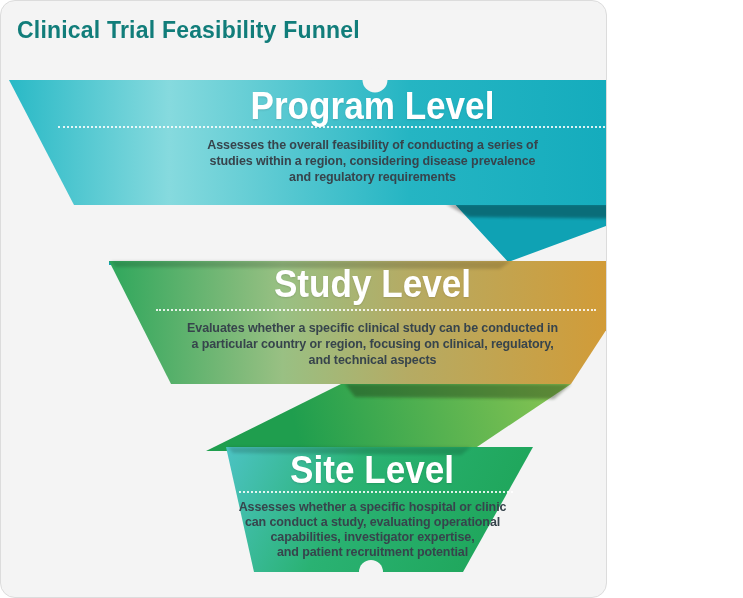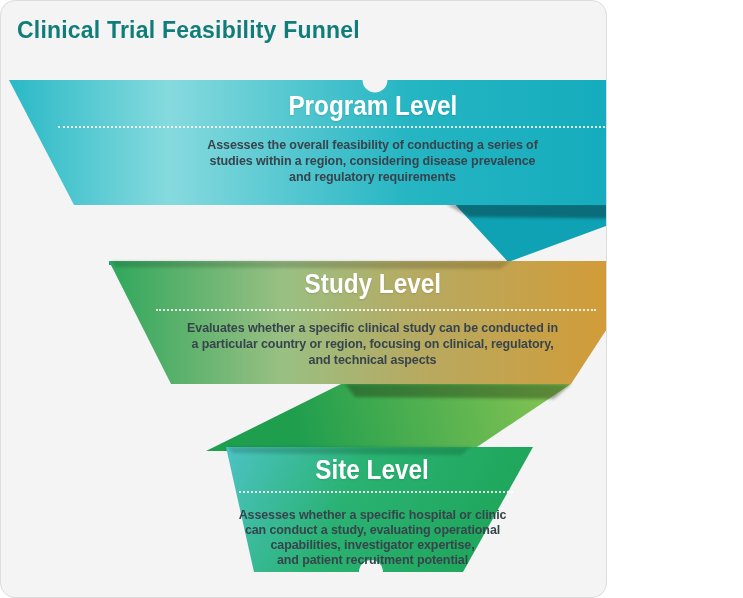--- a/index.html
+++ b/index.html
@@ -8,21 +8,21 @@
     background:#f4f4f4;border:1px solid #dcdcdc;border-radius:15px;overflow:hidden;
   }
   .funnel-svg{position:absolute;left:0;top:0;width:743px;height:598px;}
   .abs{position:absolute;}
   .page-title{
     left:16px;top:16px;width:700px;
     font-size:23px;font-weight:bold;letter-spacing:.2px;
   }
   .lvl-heading{
     left:0;width:743px;text-align:center;color:#ffffff;
-    font-size:27px;font-weight:bold;line-height:38px;white-space:nowrap;
+    font-size:39px;font-weight:bold;line-height:38px;white-space:nowrap;
   }
   .lvl-heading span{display:inline-block;transform:scaleX(.9);transform-origin:center;
     text-shadow:0 1px 2px rgba(0,0,0,.12);}
   .dotted{height:0;border-top:2px dotted rgba(255,255,255,.85);}
   .lvl-desc{
     left:0;width:743px;text-align:center;white-space:pre-line;
     font-size:12.5px;font-weight:bold;line-height:16px;letter-spacing:-.1px;
   }
   #l1-heading{top:86px;}
   #l1-dotted{left:57px;top:125px;width:631px;}
@@ -99,18 +99,18 @@
   </div>
   <div class="abs dotted" id="l2-dotted"></div>
   <div class="abs lvl-heading" id="l3-heading" style="color: rgb(255, 255, 255);">
     <span>Site Level</span>
   </div>
 
   <div class="abs lvl-desc" id="l2-desc" style="color: rgb(55, 68, 76);">Evaluates whether a specific clinical study can be conducted in
 a particular country or region, focusing on clinical, regulatory,
 and technical aspects</div>
   <div class="abs dotted" id="l3-dotted"></div>
-  <div class="abs lvl-desc" id="l3-desc" style="color: rgb(55, 68, 76); margin-top: 8px;">Assesses whether a specific hospital or clinic
+  <div class="abs lvl-desc" id="l3-desc" style="color: rgb(55, 68, 76);">Assesses whether a specific hospital or clinic
 can conduct a study, evaluating operational
 capabilities, investigator expertise,
 and patient recruitment potential</div>
 
 </div>
 
 </body></html>

